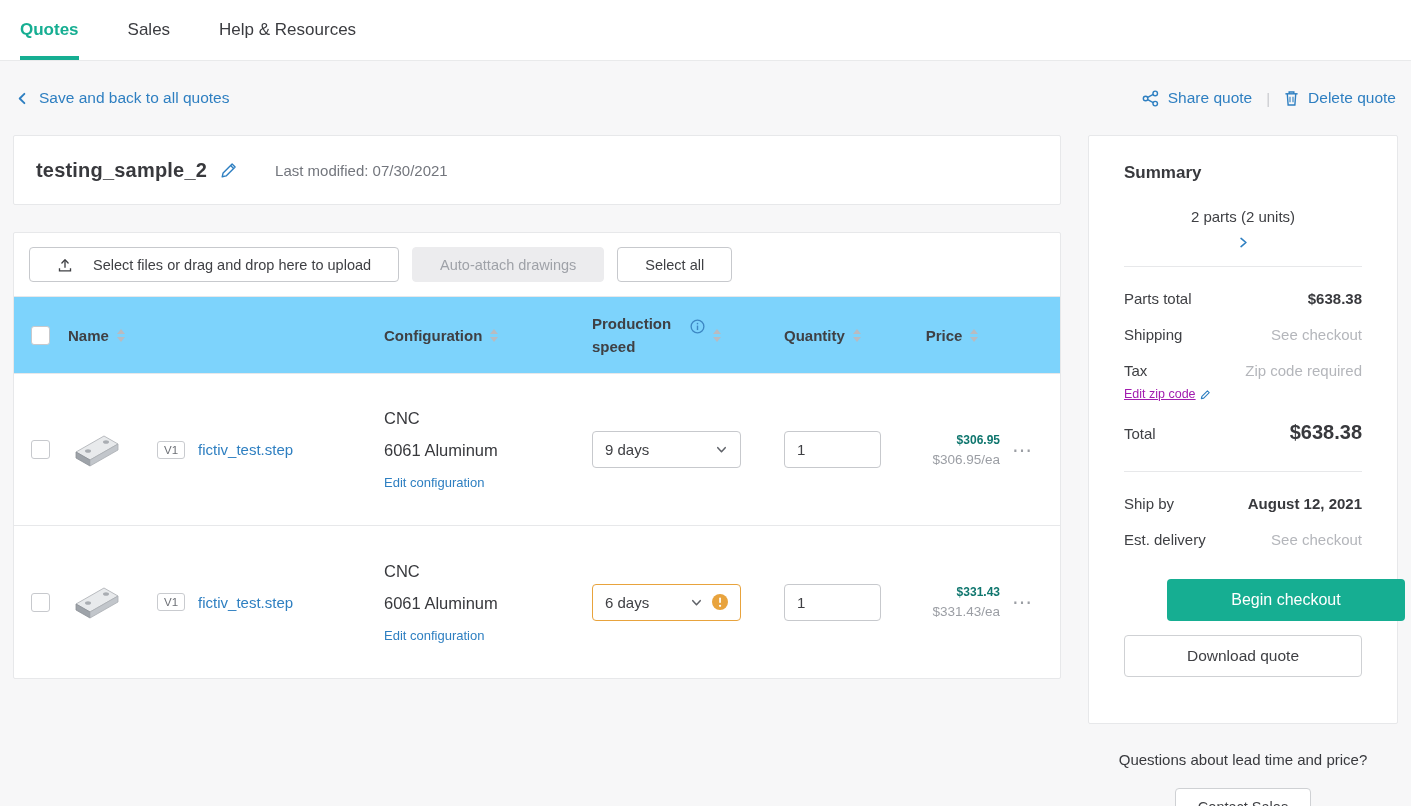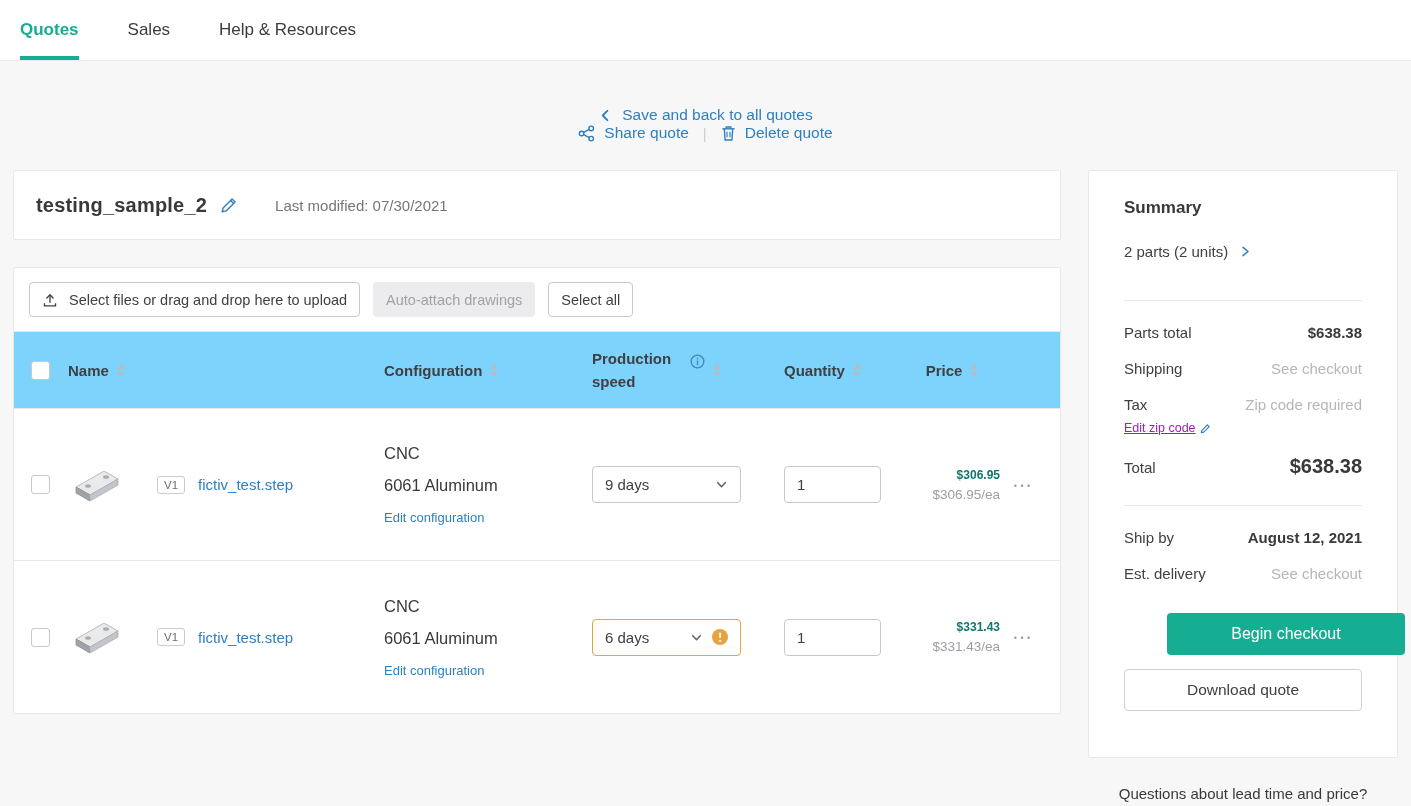--- a/index.html
+++ b/index.html
@@ -25,22 +25,21 @@
   .tab.active { color:#16ae92; font-weight:700; }
   .tab.active::after {
     content:""; position:absolute; left:0; right:0; bottom:0;
     height:4px; background:#16ae92;
   }
 
   
   .page { padding:0 13px; }
   .page-top {
     display:flex; justify-content:space-between; align-items:center;
-    margin:45px 2px 28px;
-    flex-direction:column;
+    margin:28px 2px 28px;
   }
   .back-link { display:flex; align-items:center; gap:9px; color:#2e7fc1; font-size:15.5px; }
   .quote-actions { display:flex; align-items:center; gap:14px; }
   .qa-link { display:flex; align-items:center; gap:9px; color:#2e7fc1; font-size:15.5px; }
   .qa-sep { color:#c9cbcf; font-size:15px; }
 
   .content { display:flex; gap:27px; align-items:flex-start; }
   .main-col { width:1048px; }
   .side-col { width:310px; }
 
@@ -48,22 +47,22 @@
 
   
   .title-card { height:70px; display:flex; align-items:center; padding:0 22px; margin-bottom:27px; }
   .quote-title { font-size:20px; font-weight:700; color:#38393d; letter-spacing:.2px; }
   .edit-title { margin-left:13px; display:flex; align-items:center; cursor:pointer; }
   .last-modified { margin-left:37px; color:#73767d; font-size:15px; }
 
   
   .table-toolbar { display:flex; align-items:center; gap:13px; padding:14px 15px; }
   .btn { height:35px; border-radius:4px; font-size:14.5px; background:#fff;
-         border:1px solid #c7c9cd; color:#3f4044; padding:0 12px;
-         display:inline-flex; align-items:center; gap:11px; }
+         border:1px solid #c7c9cd; color:#3f4044; padding:0 27px;
+         display:inline-flex; align-items:center; gap:20px; }
   .btn.disabled { background:#ececee; border-color:#ececee; color:#9fa2a8; cursor:default; }
 
   .grid-row {
     display:grid;
     grid-template-columns:54px 316px 208px 192px 120px 1fr 56px;
     align-items:center;
   }
   .thead {
     min-height:78px; background:#7dd3fc; font-weight:700; font-size:15px;
     border-top:1px solid #e7e8ea; border-bottom:1px solid #e7e8ea;
@@ -112,21 +111,21 @@
   }
 
   .price-cell { text-align:right; padding-right:4px; }
   .price { font-size:12px; font-weight:700; color:#0f766e; }
   .unit-price { font-size:13.5px; color:#9b9ea4; margin-top:5px; }
   .more-cell { padding-left:8px; color:#9b9ea4; font-size:20px; letter-spacing:1px; cursor:pointer; }
 
   
   .summary-card { padding:27px 35px 46px; }
   .summary-title { font-size:17px; font-weight:700; color:#38393d; margin-bottom:25px; }
-  .parts-link { display:flex; align-items:center; gap:11px; font-size:15px; color:#3f4044; margin-bottom:40px; cursor:pointer; }
+  .parts-link { display:flex; align-items:center; gap:11px; font-size:15px; color:#3f4044; margin-bottom:17px; cursor:pointer;flex-direction:column; }
   .divider { border:none; border-top:1px solid #e7e8ea; margin:0 0 23px; }
   .srow { display:flex; justify-content:space-between; align-items:baseline; margin-bottom:19px; }
   .srow .lbl { font-size:15px; color:#3f4044; }
   .srow .val { font-size:15px; font-weight:700; color:#38393d; }
   .srow .val.muted { color:#b4b6bb; font-weight:400; }
   .srow.tax { margin-bottom:5px; }
   .edit-zip { display:inline-flex; align-items:center; gap:4px; color:#a21caf; font-size:12.5px;
               text-decoration:underline; margin-bottom:20px; }
   .srow.total { margin-bottom:27px; }
   .srow.total .val { font-size:20px; }

